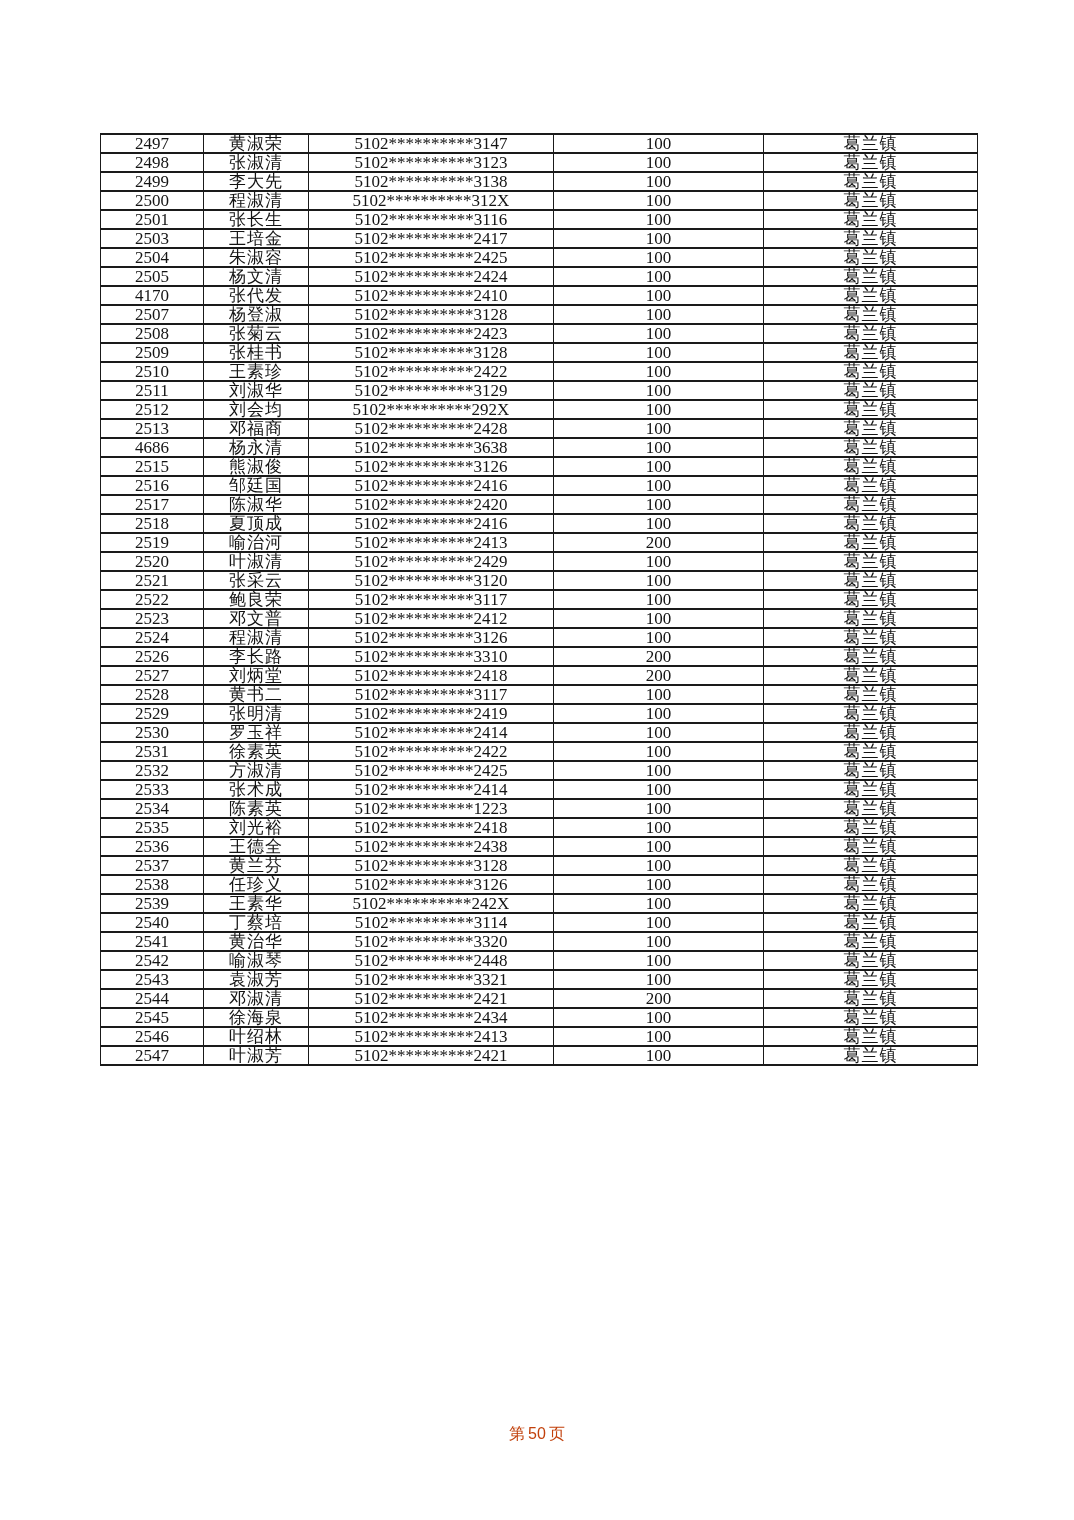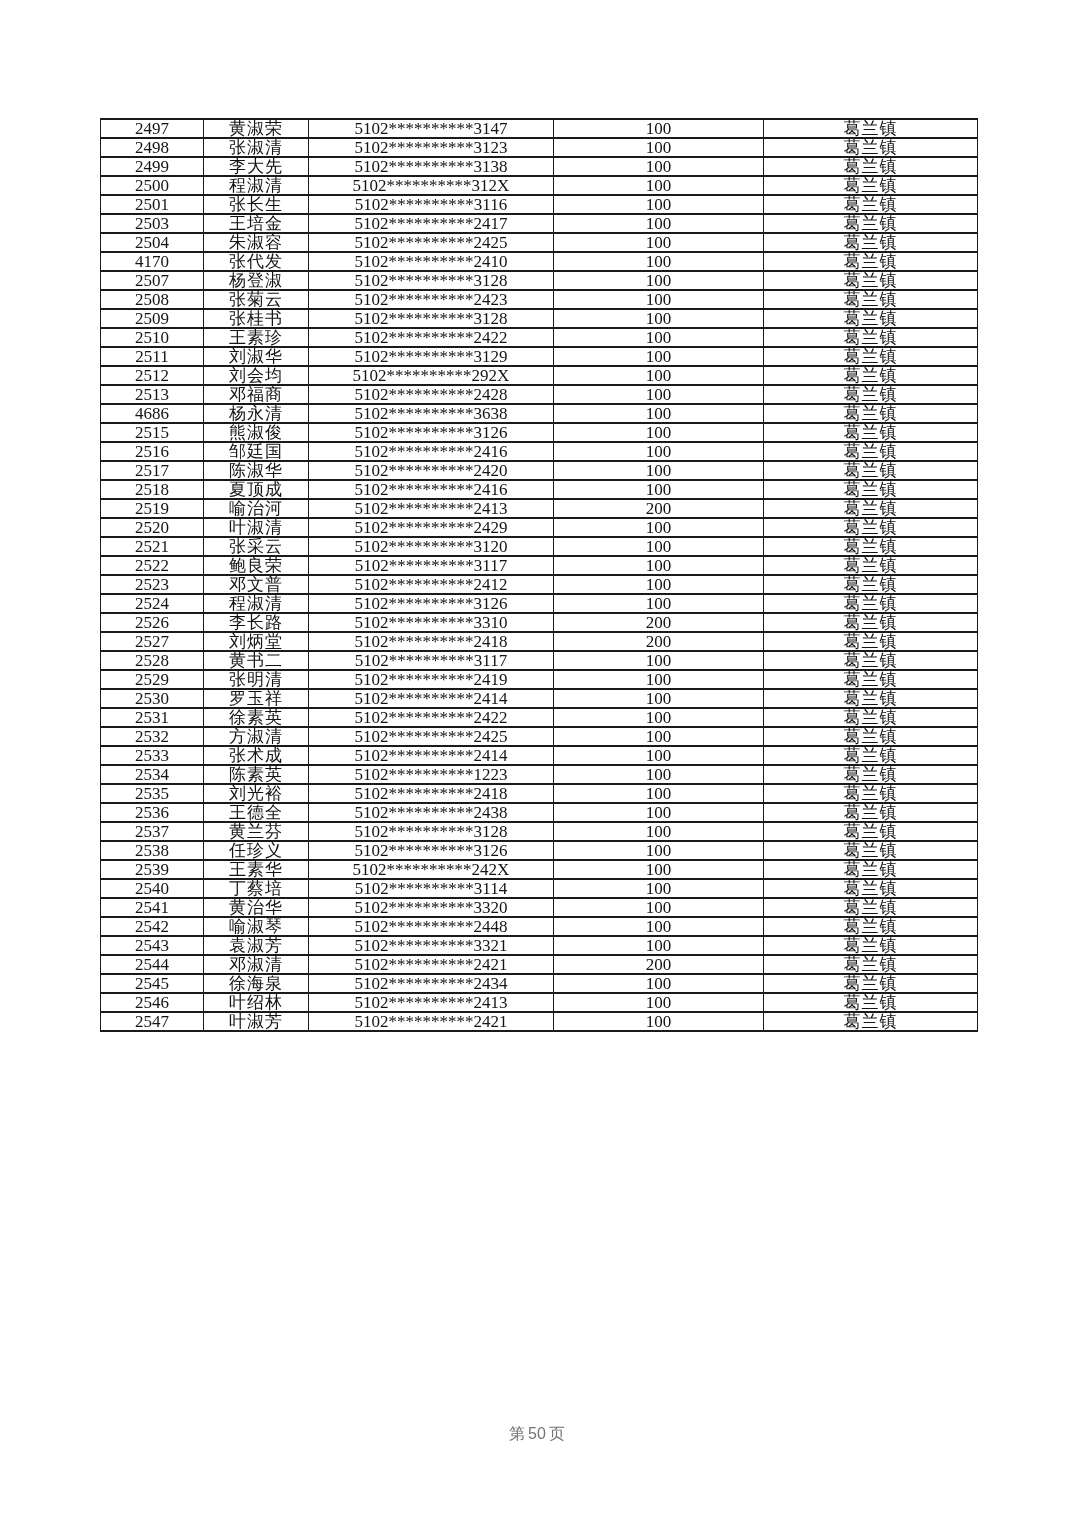--- a/index.html
+++ b/index.html
@@ -12,21 +12,21 @@
     width: 1074px;
     height: 1520px;
     background: #ffffff;
     font-family: "Liberation Serif", "DejaVu Serif", serif;
     color: #141414;
     overflow: hidden;
   }
   table.roster {
     position: absolute;
     left: 100px;
-    top: 118px;
+    top: 133px;
     width: 877px;
     height: 905px;
     border-collapse: collapse;
     table-layout: fixed;
   }
   table.roster td {
     border: 1px solid #1a1a1a;
     border-top-width: 2px;
     border-bottom-width: 2px;
     text-align: center;
@@ -43,21 +43,21 @@
   td.cell-id {
     font-size: 17.5px;
   }
   .footer {
     position: absolute;
     left: 0;
     top: 1424px;
     width: 100%;
     text-align: center;
     font-size: 16px;
-    color: #737373;
+    color: #c2410c;
   }
   .footer .pagenum {
     font-family: "Liberation Sans", "DejaVu Sans", sans-serif;
     font-size: 16px;
     padding: 0 3px;
   }
 </style>
 </head>
 <body>
 
@@ -115,20 +115,27 @@
           <td class="cell-town">葛兰镇</td>
         </tr>
         <tr>
           <td class="cell-serial">2504</td>
           <td class="cell-name">朱淑容</td>
           <td class="cell-id">5102**********2425</td>
           <td class="cell-amount">100</td>
           <td class="cell-town">葛兰镇</td>
         </tr>
         <tr>
+          <td class="cell-serial">2505</td>
+          <td class="cell-name">杨文清</td>
+          <td class="cell-id">5102**********2424</td>
+          <td class="cell-amount">100</td>
+          <td class="cell-town">葛兰镇</td>
+        </tr>
+        <tr>
           <td class="cell-serial">4170</td>
           <td class="cell-name">张代发</td>
           <td class="cell-id">5102**********2410</td>
           <td class="cell-amount">100</td>
           <td class="cell-town">葛兰镇</td>
         </tr>
         <tr>
           <td class="cell-serial">2507</td>
           <td class="cell-name">杨登淑</td>
           <td class="cell-id">5102**********3128</td>

